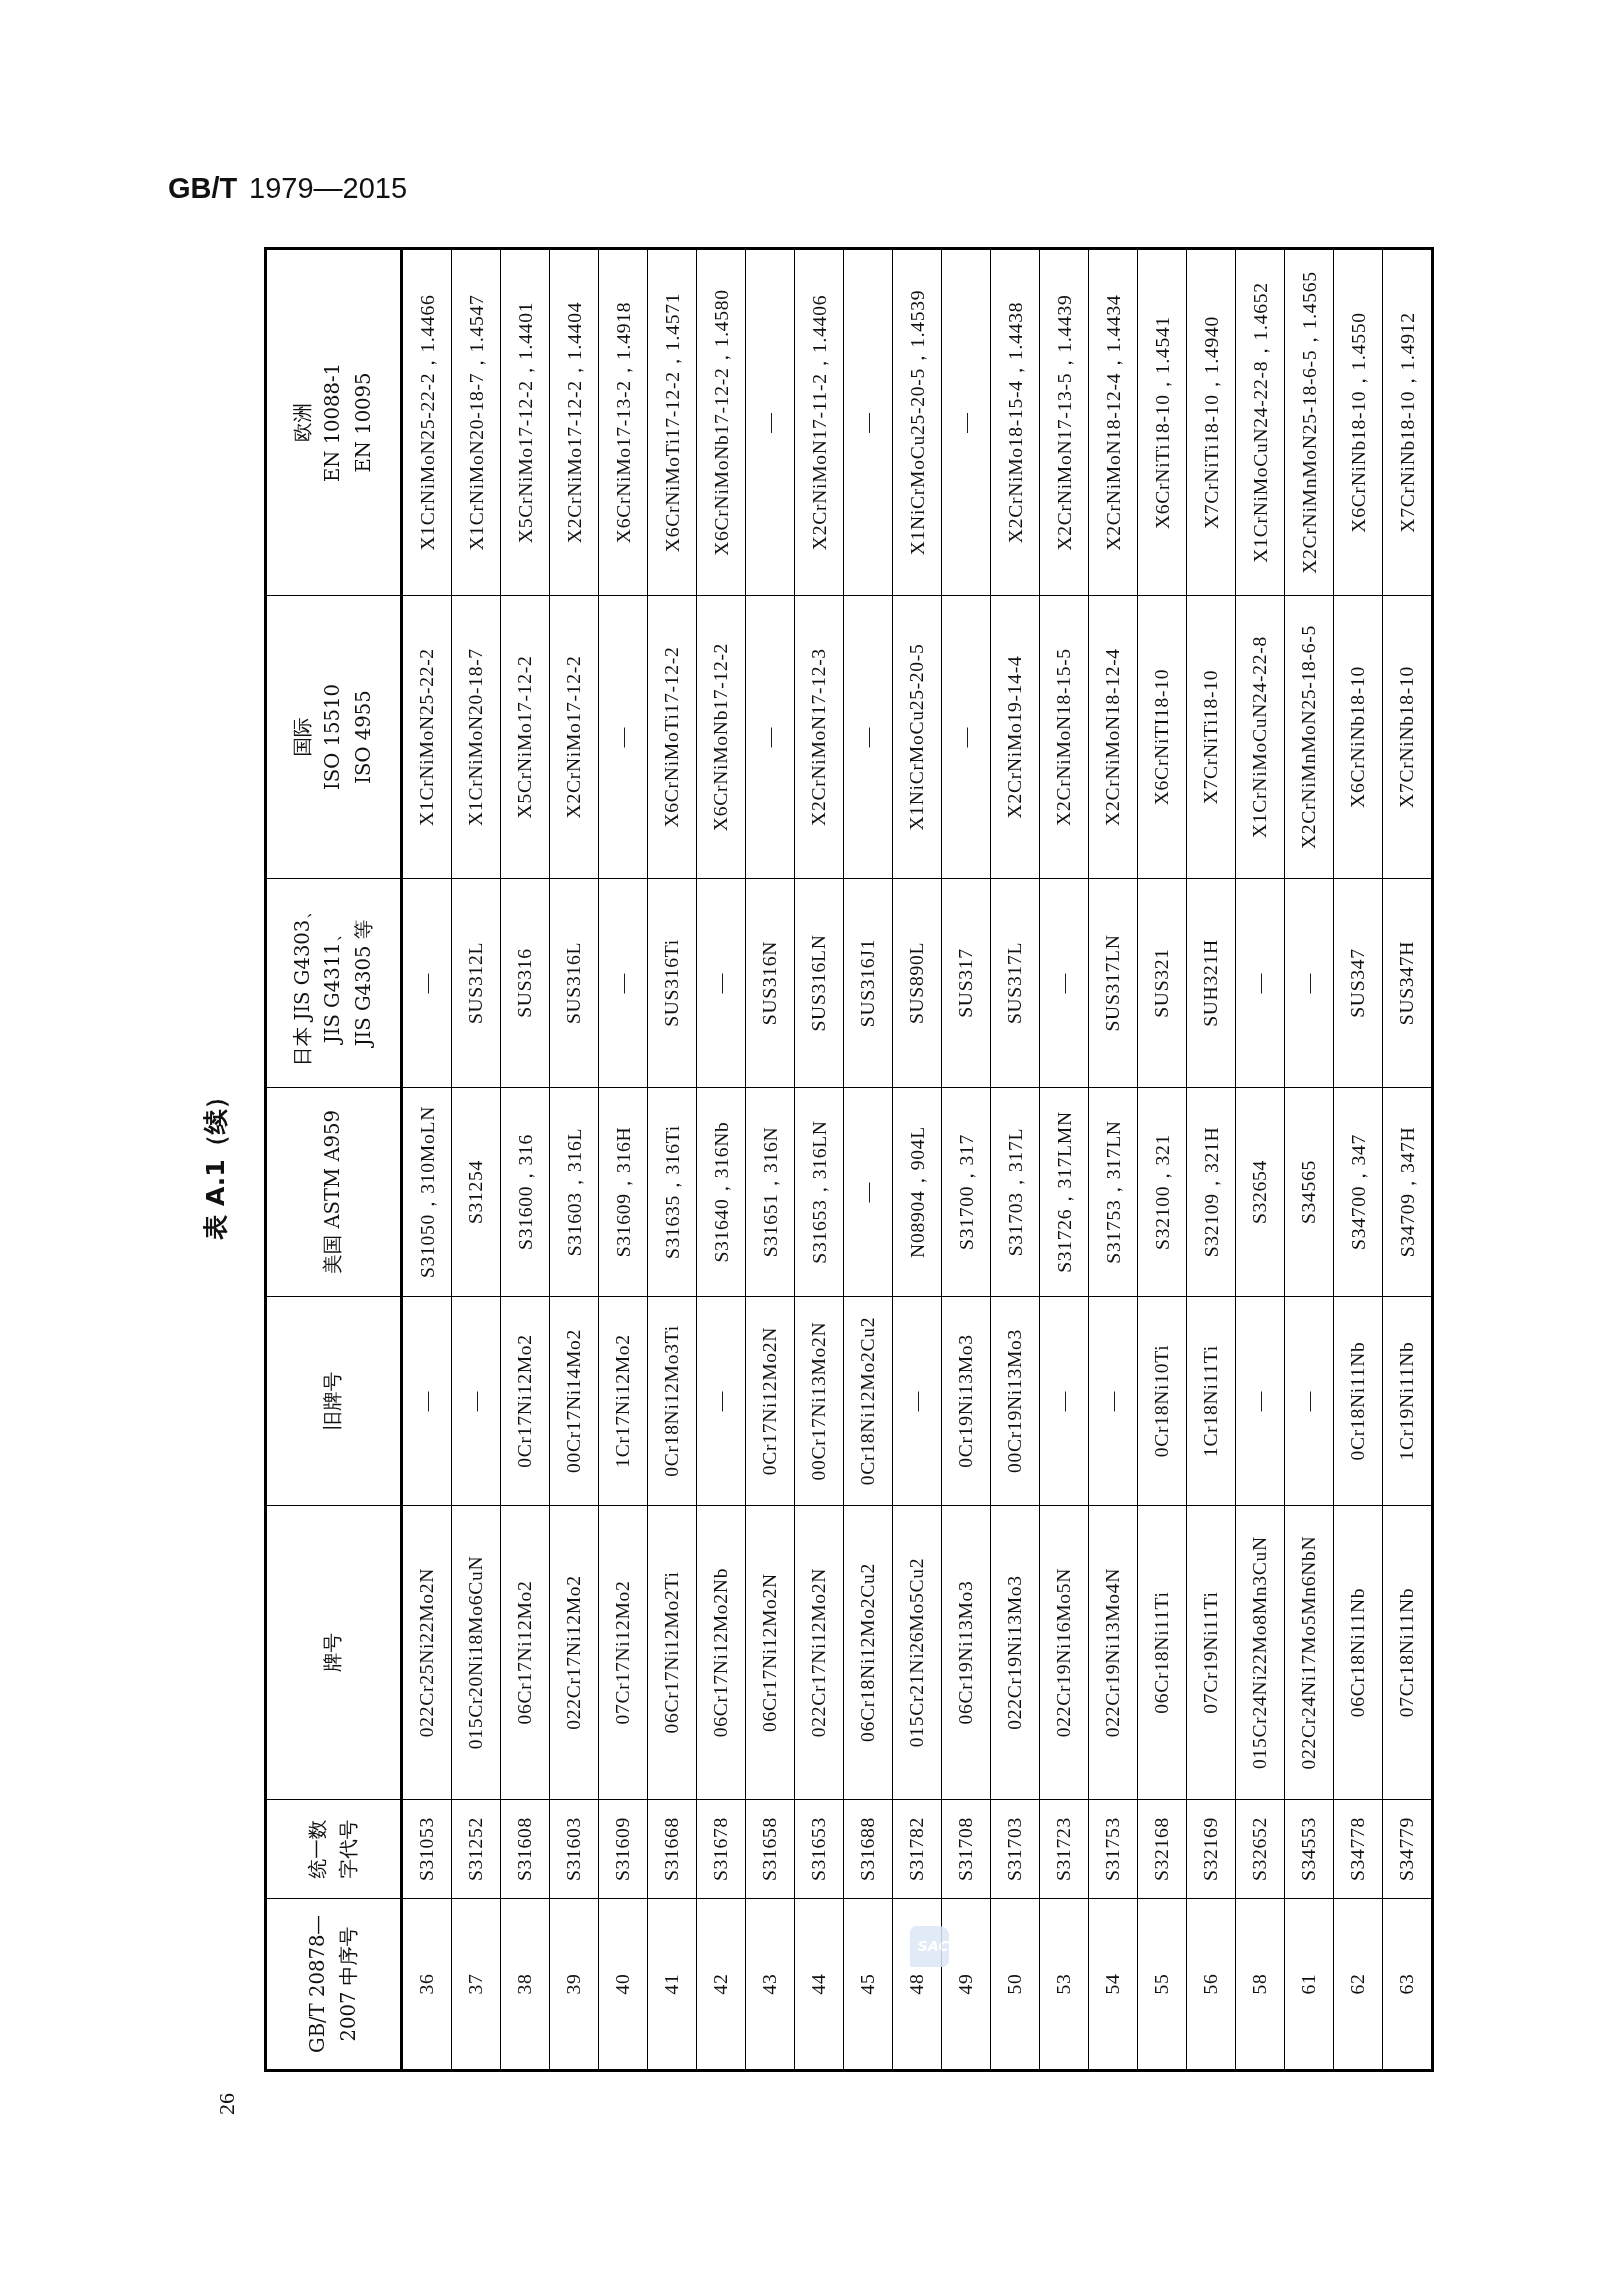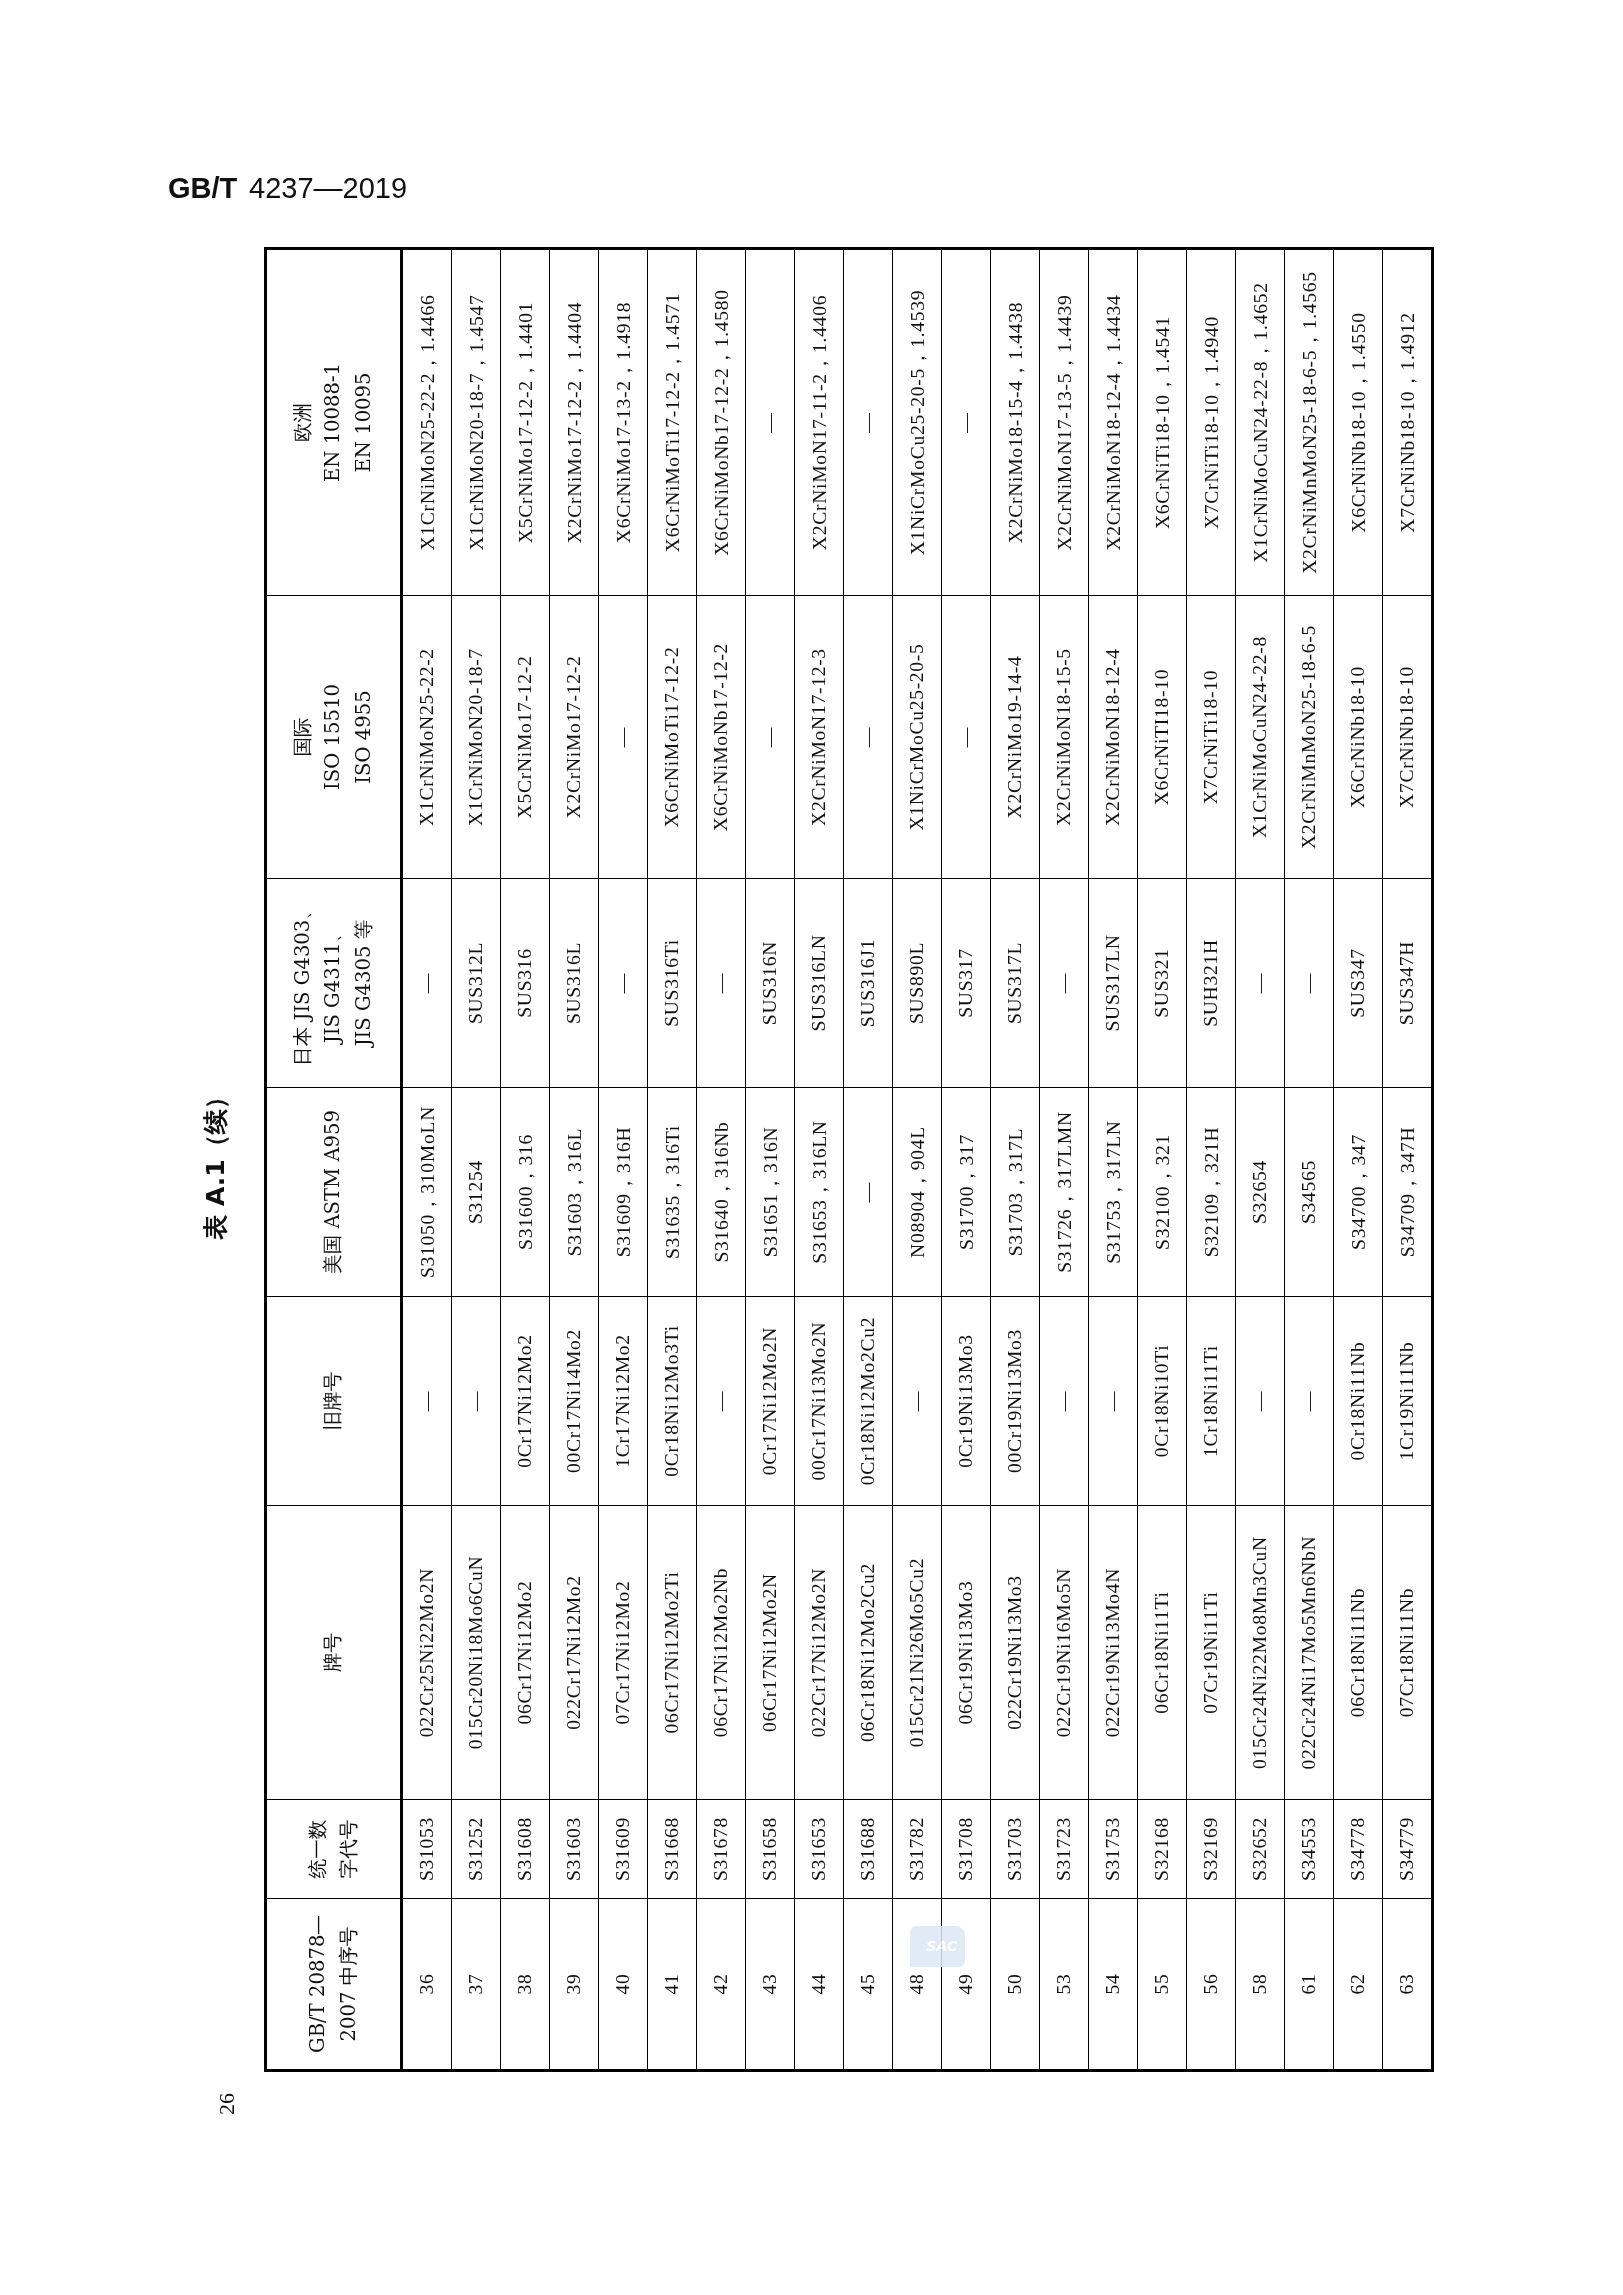--- a/index.html
+++ b/index.html
@@ -32,28 +32,28 @@
                padding: 0 3.9px; white-space: nowrap; overflow: hidden; }
   table.spec thead th { font-weight: normal; font-size: 19.6px; line-height: 1.55; height: 133px;
                border-bottom: 3.3px solid #000; font-family: "DejaVu Serif", serif; }
   table.spec tbody td { font-size: 19.6px; height: 48px; letter-spacing: 0.7px;
                font-family: "Liberation Serif", "DejaVu Serif", serif; }
   td.dash { font-family: "DejaVu Sans", sans-serif; }
 
   .watermark { position: absolute; left: 910px; top: 1926px; width: 39px; height: 41px;
                border-radius: 6.5px 9.2px 6.5px 2.6px; background: #dbe8f6; opacity: 0.85;
                color: #fff; font-size: 14.4px; font-weight: bold; font-style: italic;
-               font-family: "DejaVu Sans", sans-serif; line-height: 41px; text-align: left;
-               overflow: hidden; padding-left: 16px; }
+               font-family: "DejaVu Sans", sans-serif; line-height: 41px; text-align: right;
+               overflow: hidden; }
 </style>
 </head>
 <body>
 
 <div class="doc-header">
-  <span class="std-code">GB/T</span><span class="std-num">4237—2019</span>
+  <span class="std-code">GB/T</span><span class="std-num">1979—2015</span>
 </div>
 
 <div class="caption-wrap">
   <div class="caption">表 A.1（续）</div>
 </div>
 
 <div class="table-frame">
   <div class="table-rot">
     <table class="spec">
       <colgroup>

